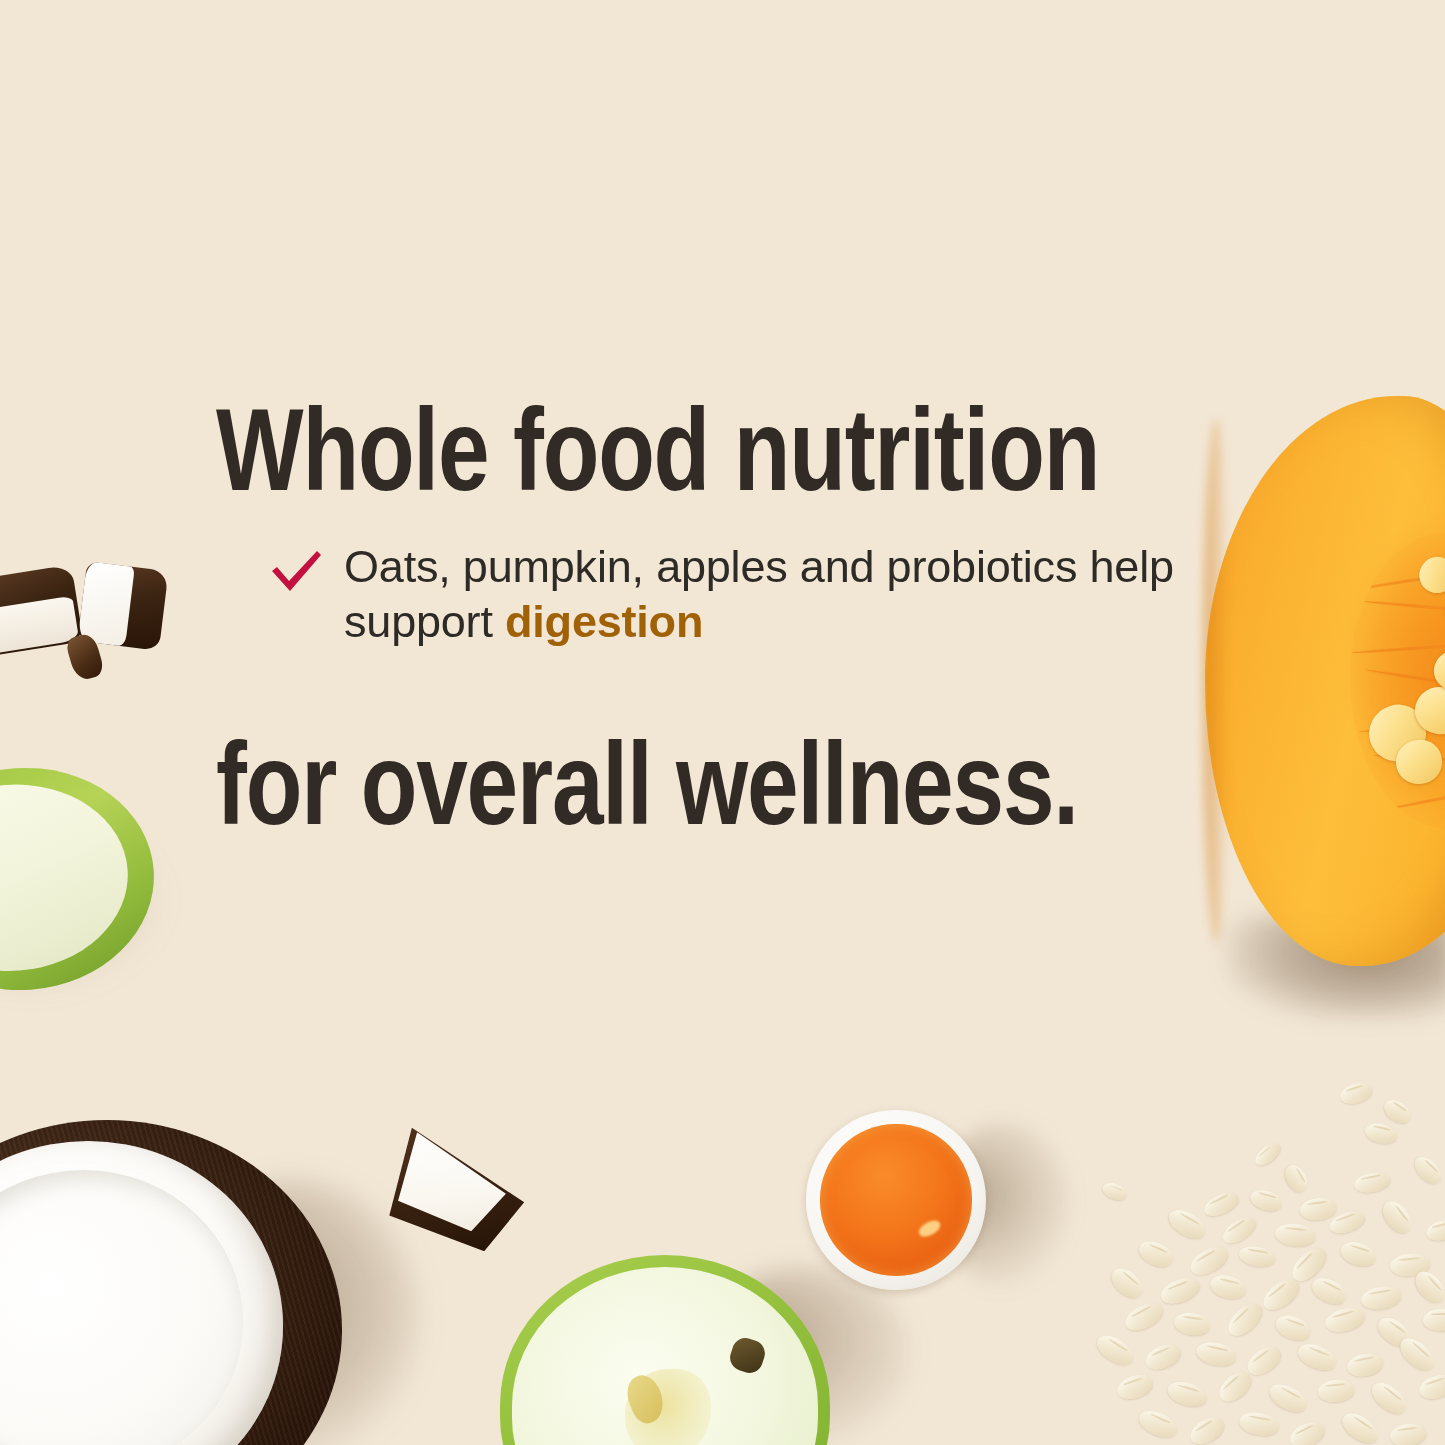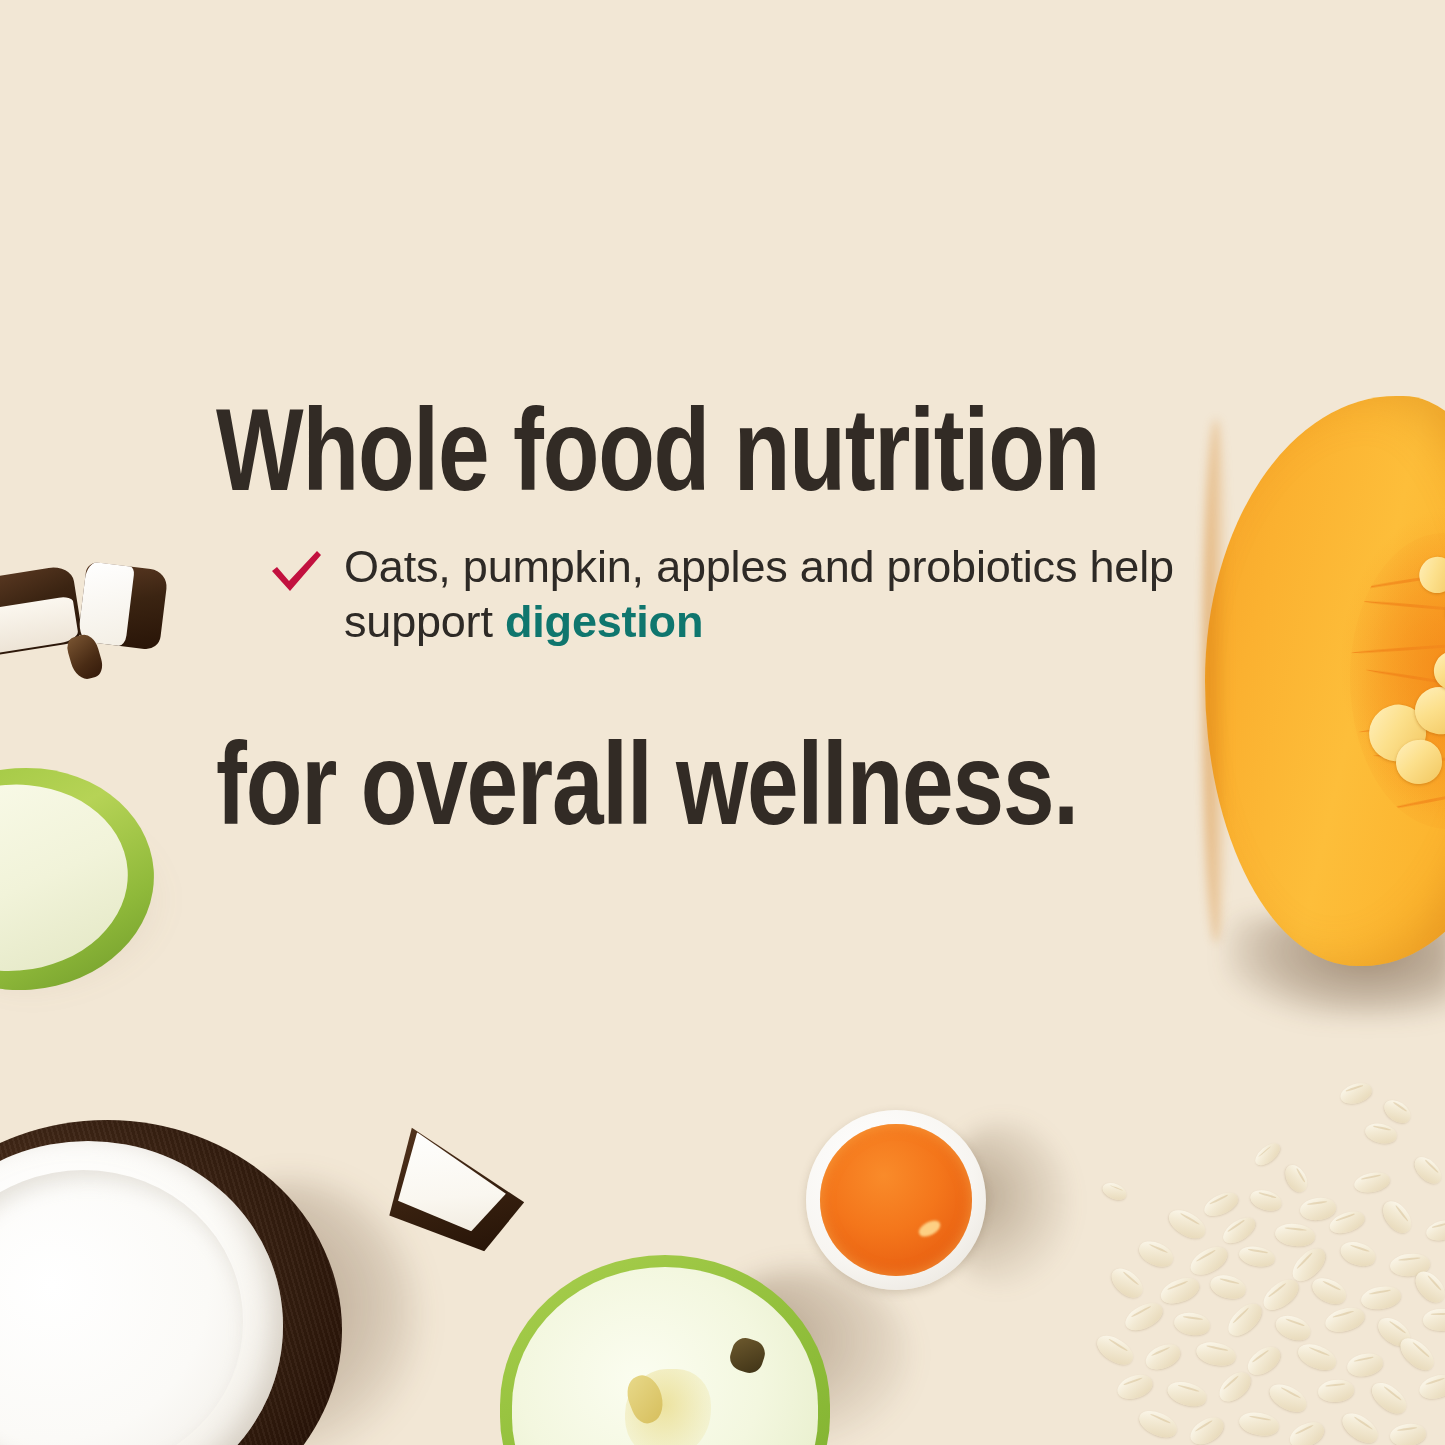--- a/index.html
+++ b/index.html
@@ -69,21 +69,21 @@
     display: block;
     font-family: "Liberation Sans", sans-serif;
     font-weight: 400;
     font-size: 45px;
     line-height: 1.22;
     letter-spacing: -0.2px;
     color: #2E2A26;
   }
   .bullet-text .em {
     font-weight: 700;
-    color: #0f766e;
+    color: #a16207;
   }
 
   
   .food { position: absolute; z-index: 10; }
 
   
   #pumpkin {
     left: 1205px;
     top: 396px;
     width: 330px;

